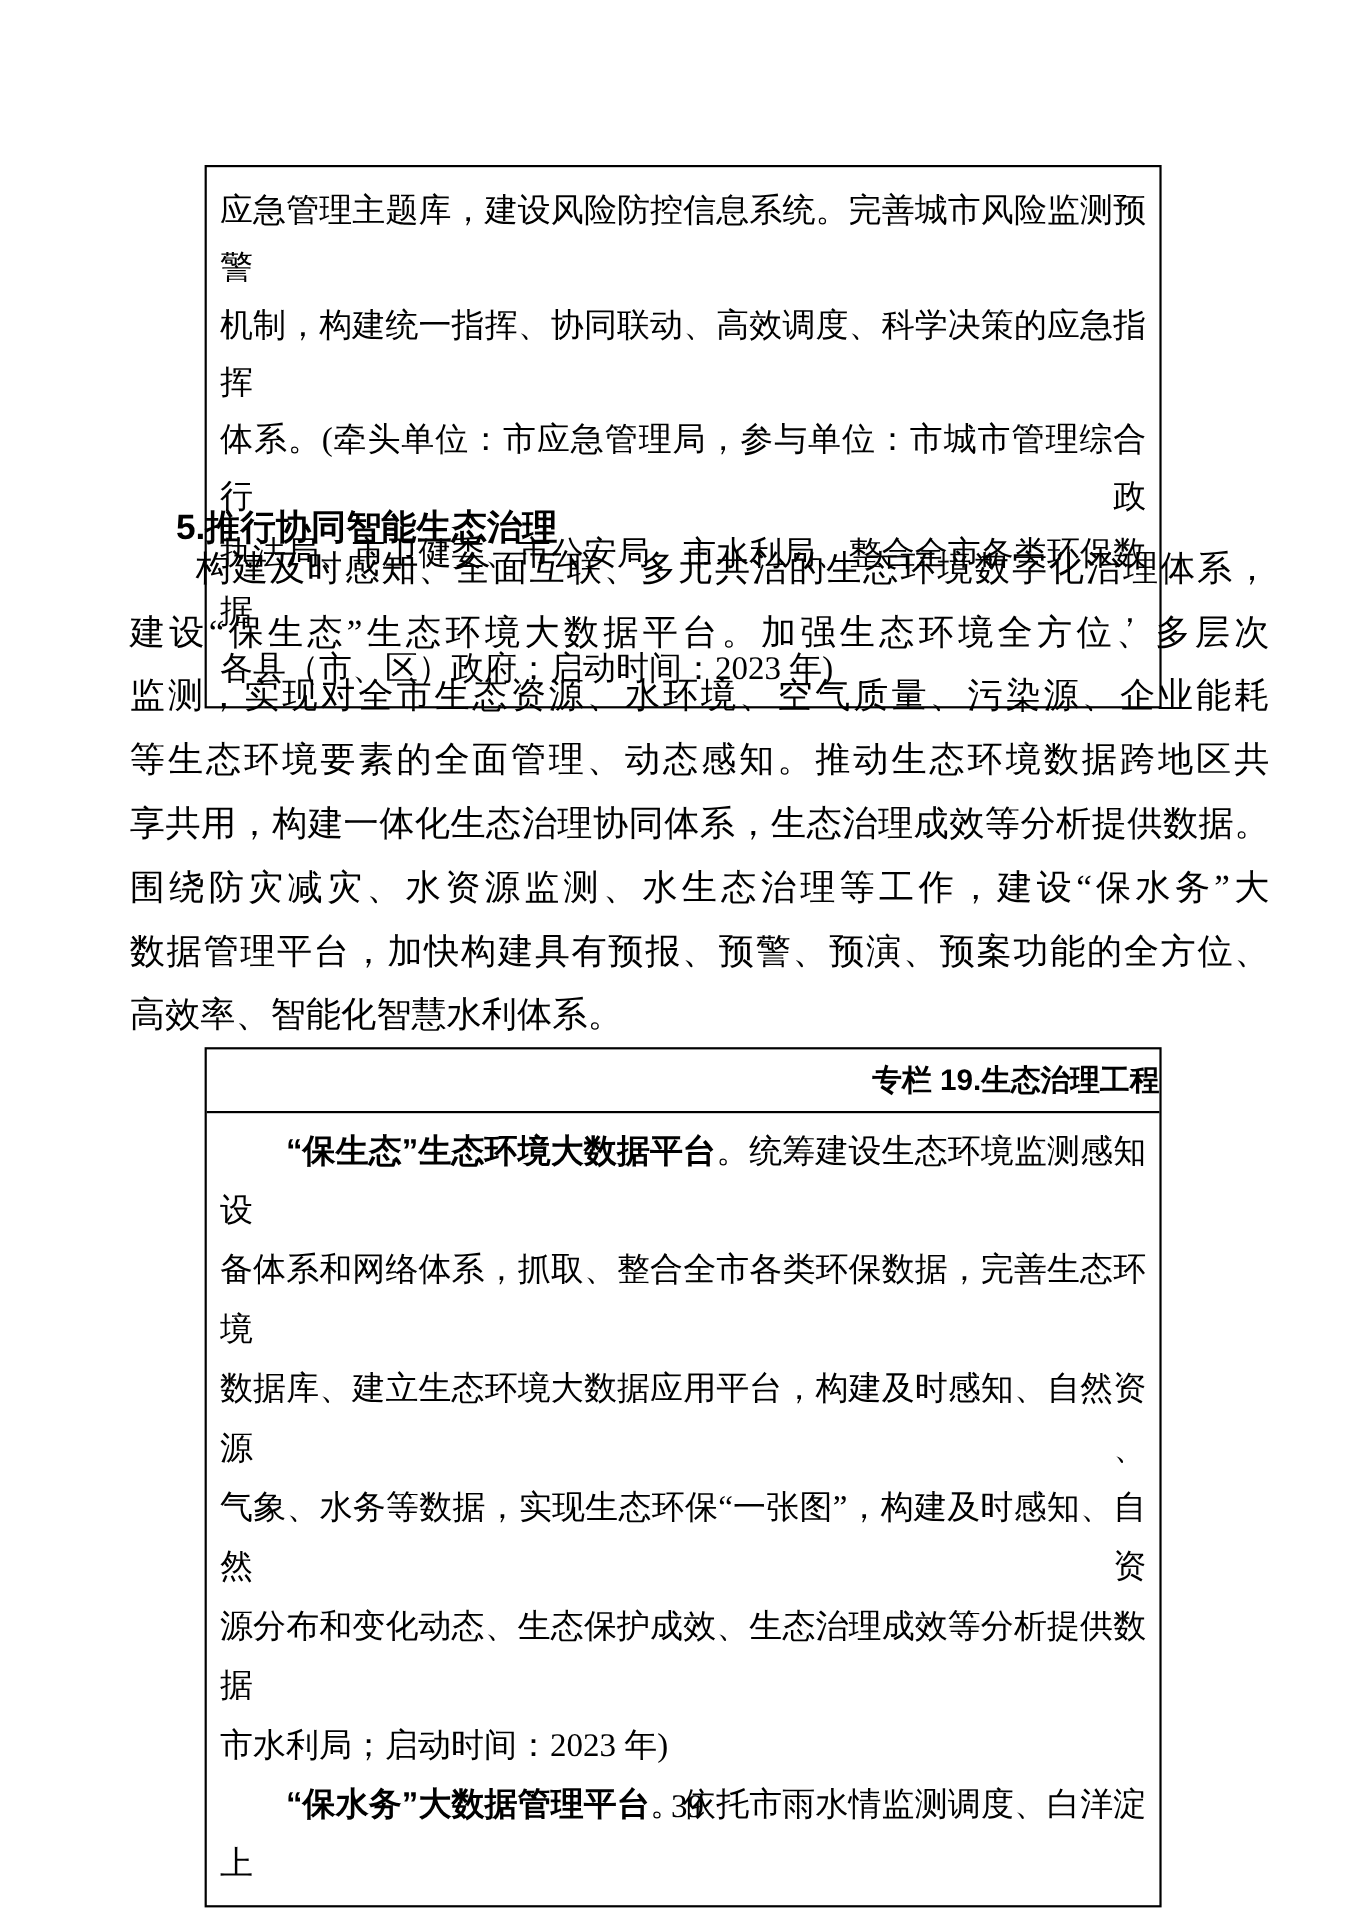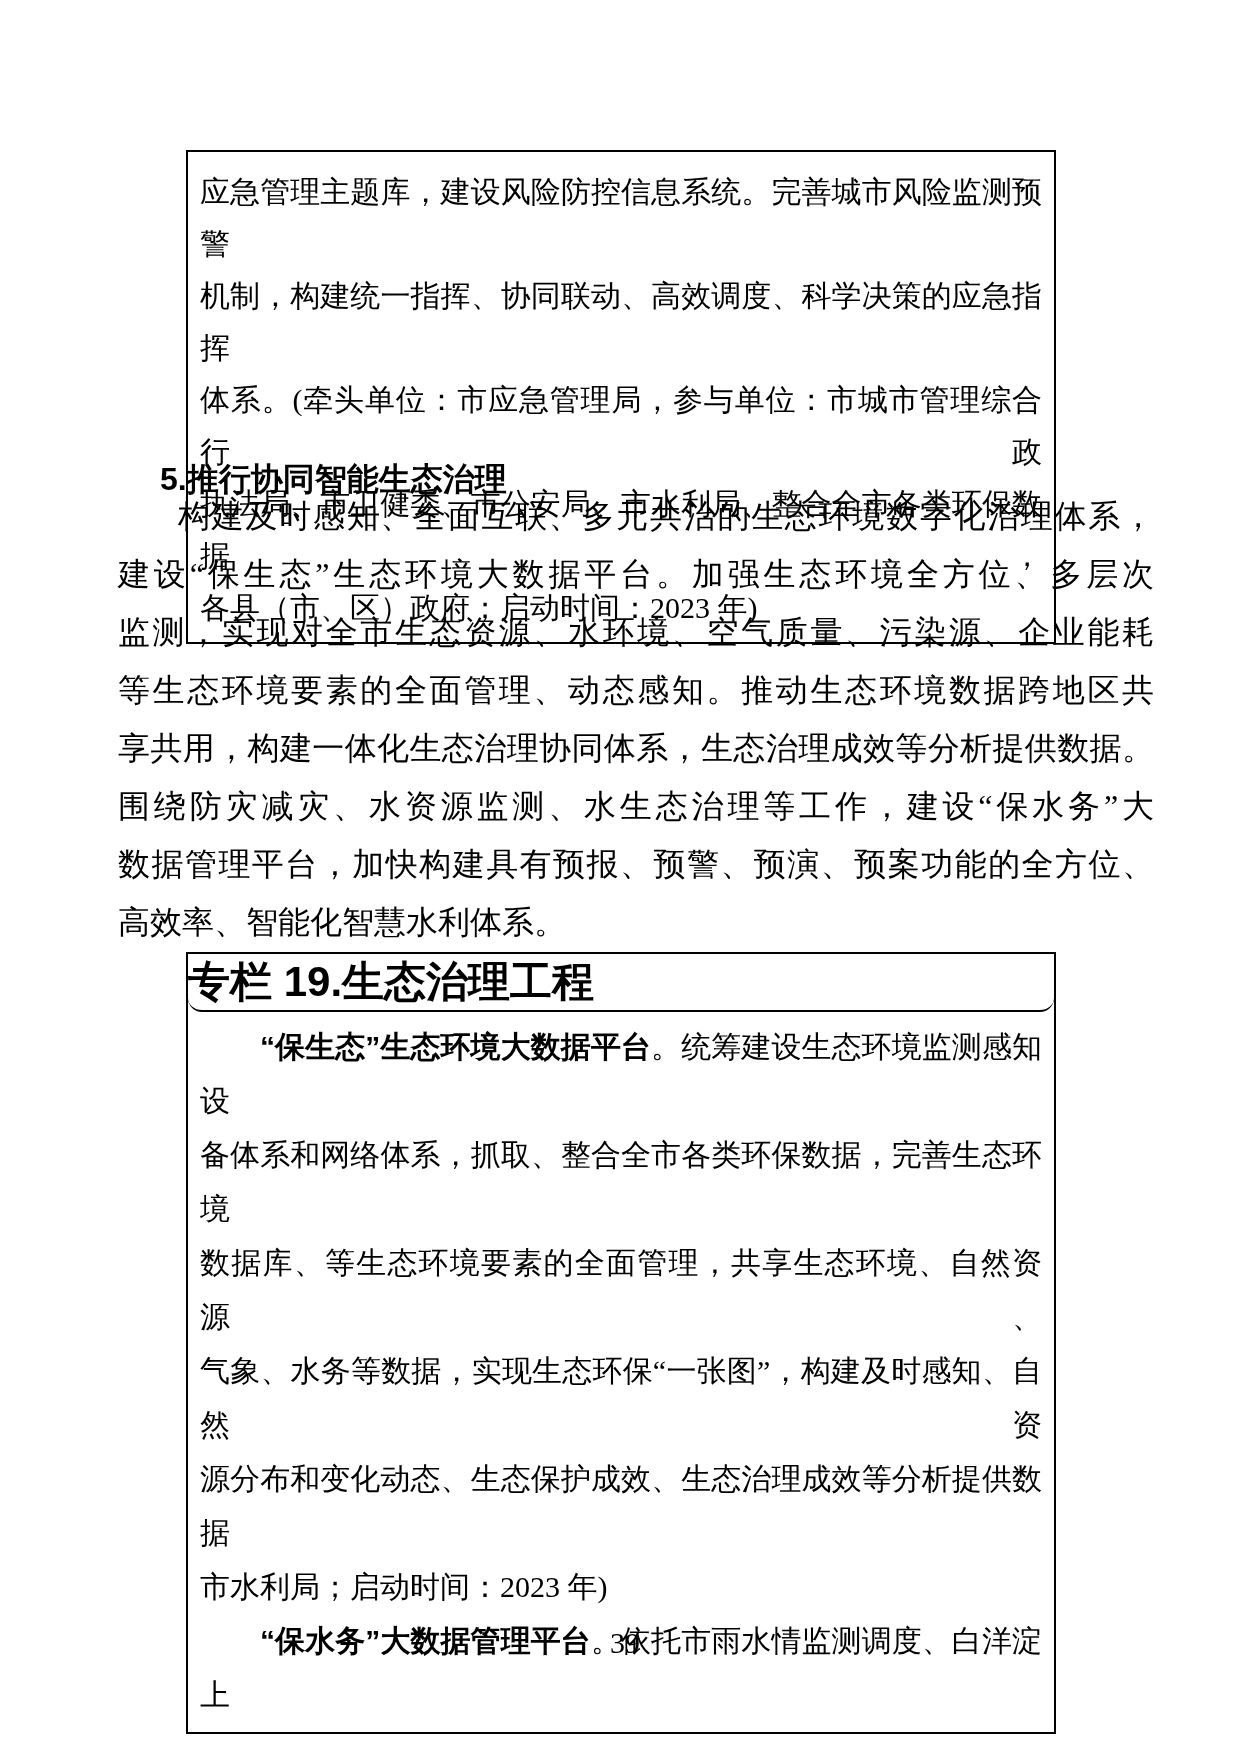--- a/index.html
+++ b/index.html
@@ -30,23 +30,23 @@
     font-size:32px;line-height:58px;margin-left:16px;
   }
   
   .box2{
     left:186px;top:952px;width:866px;
     border:2px solid #000;
   }
   .box2-title{
     border-bottom:2px solid #000;
     height:56px;line-height:56px;
-    text-align:left;
+    text-align:right;
     font-family:"Liberation Sans","DejaVu Sans",sans-serif;
-    font-weight:bold;font-size:42px;border-radius:14px;
+    font-weight:bold;font-size:27px;
   }
   .box2-content{
     padding:8px 12px 10px 12px;
     font-size:30px;line-height:54px;
   }
   .jline{text-align:justify;text-align-last:justify;}
   .jshort{text-align:justify;text-align-last:left;}
   .indent{text-indent:60px;}
   .lead{font-family:"Liberation Sans","DejaVu Sans",sans-serif;font-weight:bold;}
   
@@ -77,21 +77,21 @@
   <div class="jline">围绕防灾减灾、水资源监测、水生态治理等工作，建设“保水务”大</div>
   <div class="jline">数据管理平台，加快构建具有预报、预警、预演、预案功能的全方位、</div>
   <div class="jshort">高效率、智能化智慧水利体系。</div>
 </div>
 
 <div class="abs box2">
   <div class="box2-title">专栏 19.生态治理工程</div>
   <div class="box2-content">
     <div class="jline indent"><span class="lead">“保生态”生态环境大数据平台</span><span>。统筹建设生态环境监测感知设</span></div>
     <div class="jline">备体系和网络体系，抓取、整合全市各类环保数据，完善生态环境</div>
-    <div class="jline">数据库、等生态环境要素的全面管理，共享生态环境、自然资源、</div>
+    <div class="jline">数据库、建立生态环境大数据应用平台，构建及时感知、自然资源、</div>
     <div class="jline">气象、水务等数据，实现生态环保“一张图”，构建及时感知、自然资</div>
     <div class="jline">源分布和变化动态、生态保护成效、生态治理成效等分析提供数据</div>
     <div class="jshort">市水利局；启动时间：2023 年)</div>
     <div class="jline indent"><span class="lead">“保水务”大数据管理平台</span><span>。依托市雨水情监测调度、白洋淀上</span></div>
 
   </div>
 </div>
 
 <div class="abs pageno">39</div>
 

